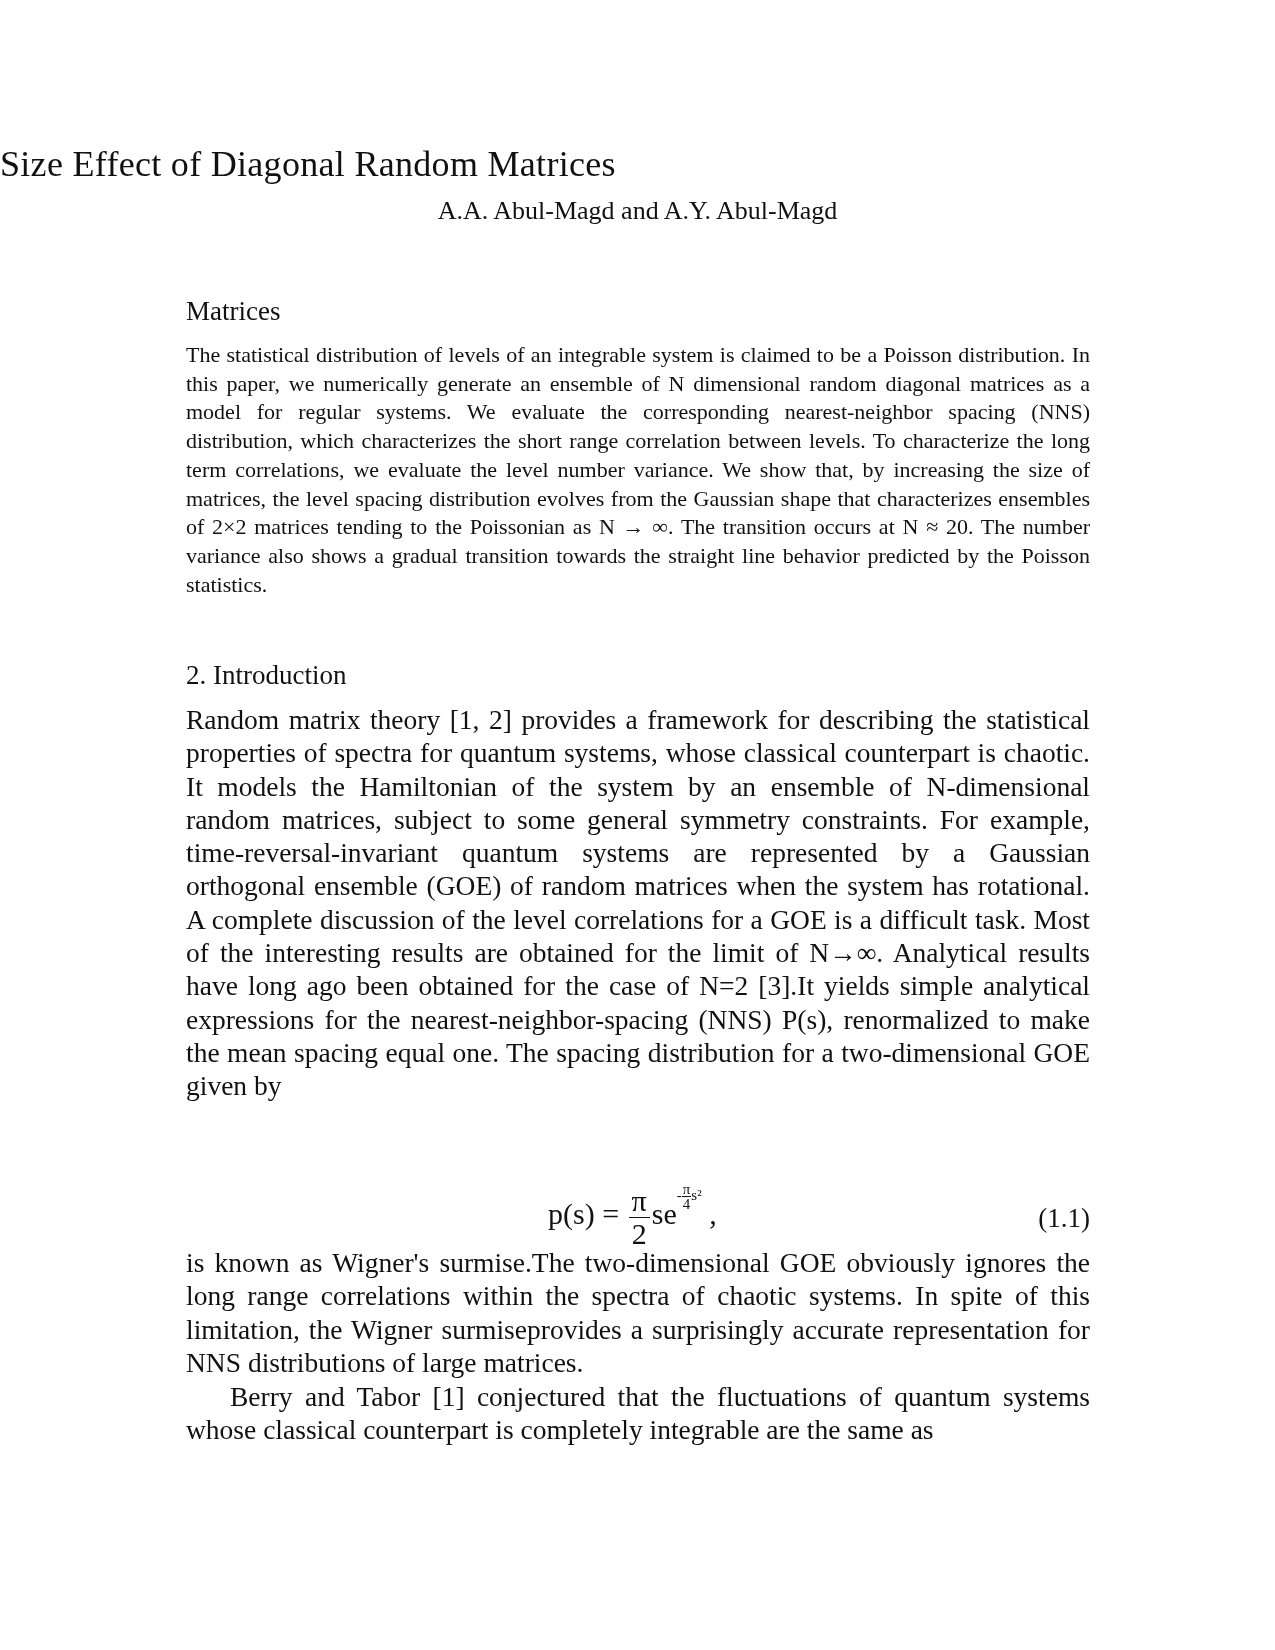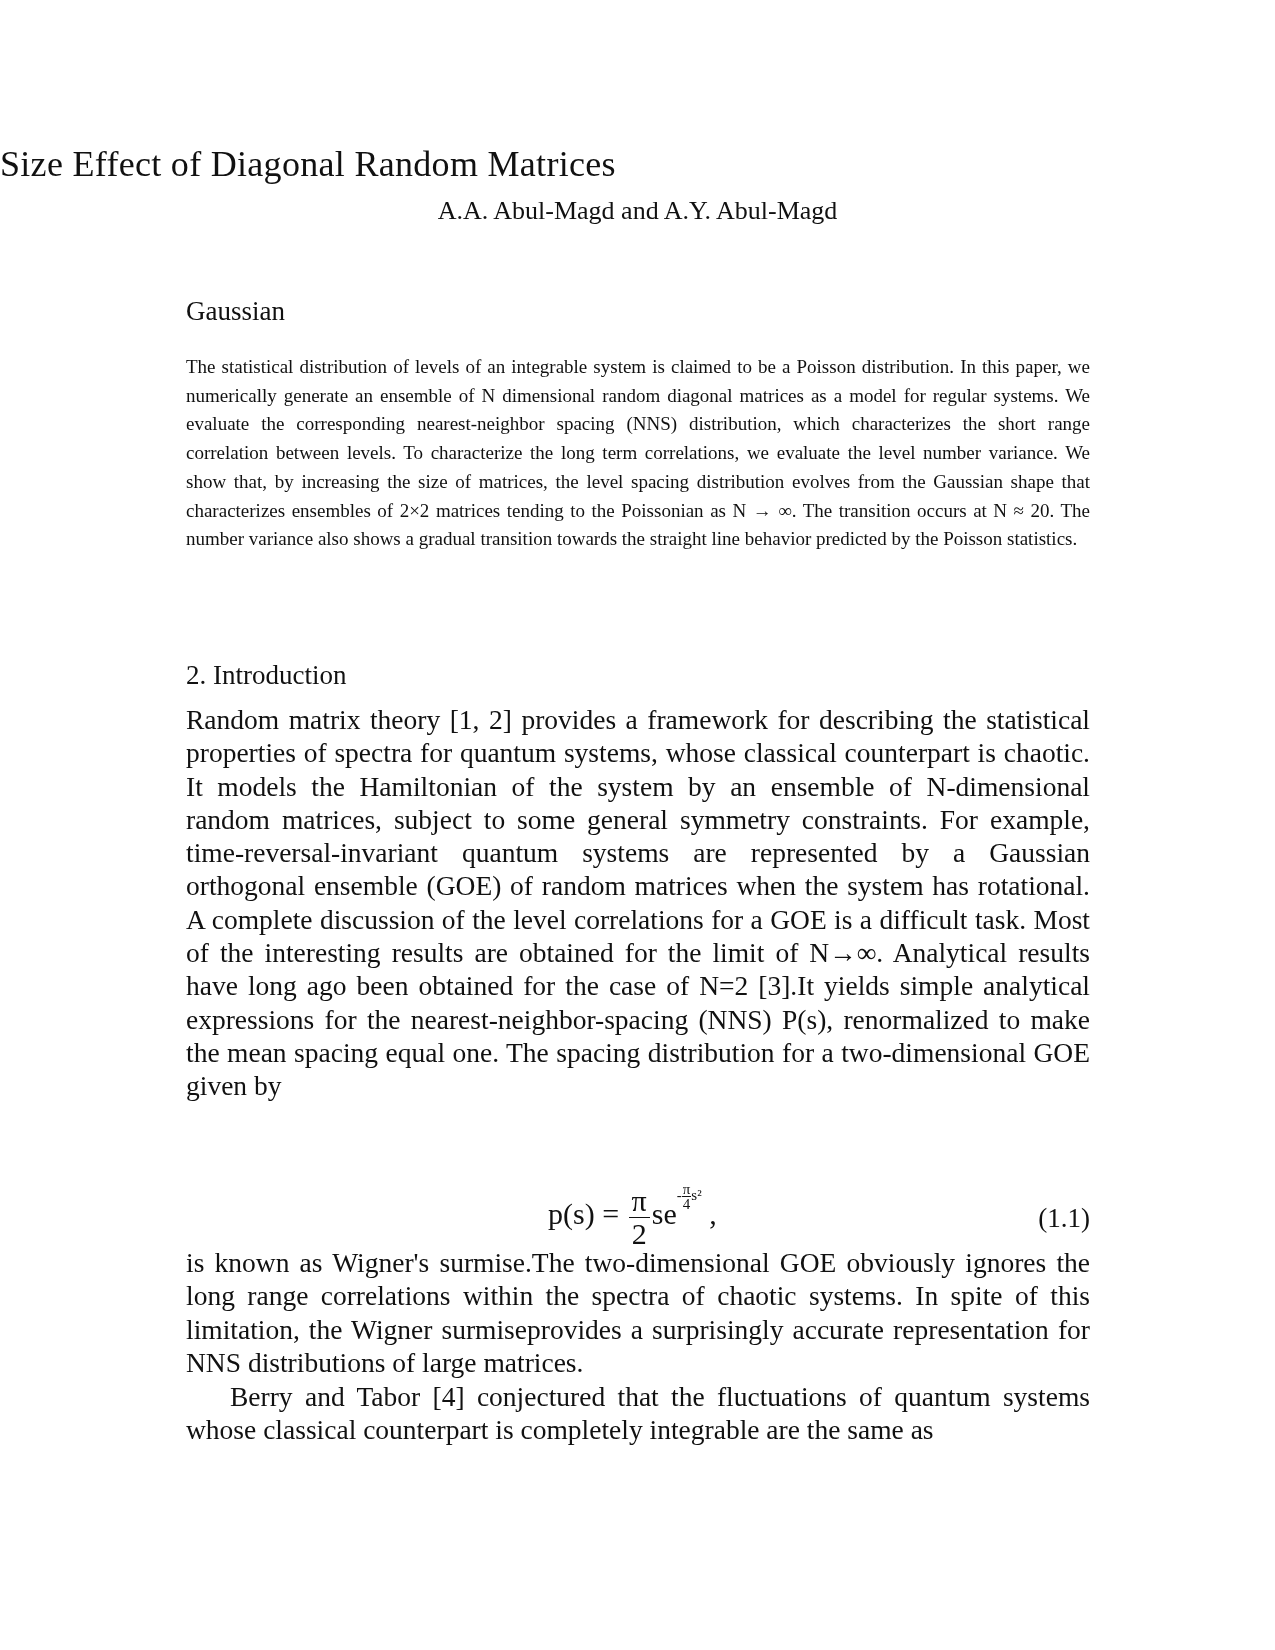--- a/index.html
+++ b/index.html
@@ -5,21 +5,21 @@
   html, body { margin: 0; padding: 0; background: #ffffff; }
   body { width: 1275px; height: 1650px; position: relative; overflow: hidden;
          font-family: "Liberation Serif", "DejaVu Serif", serif; color: #111; }
   .page { position: absolute; left: 0; top: 0; width: 1275px; height: 1650px; }
   .title { position: absolute; top: 143px; left: 0; width: 1275px; text-align: left;
            font-size: 36px; letter-spacing: 0.3px; }
   .authors { position: absolute; top: 196px; left: 0; width: 1275px; text-align: center; font-size: 26px; }
   .affil { position: absolute; top: 236px; left: 0; width: 1275px; text-align: center; font-size: 22px; }
   .h-abstract { position: absolute; top: 296px; left: 186px; font-size: 27px; }
   .abstract { position: absolute; top: 341px; left: 186px; width: 904px;
-              font-size: 19px; line-height: 28.7px; text-align: justify; margin-top: 12px; }
+              font-size: 22px; line-height: 28.7px; text-align: justify; }
   .h-intro { position: absolute; top: 660px; left: 186px; font-size: 27px; }
   .p1 { position: absolute; top: 703px; left: 186px; width: 904px;
         font-size: 27.5px; line-height: 33.3px; text-align: justify; }
   .eq { position: absolute; top: 1185px; left: 186px; width: 904px; height: 70px; }
   .eq-body { position: absolute; left: 362px; top: 0; font-size: 30px; white-space: nowrap; }
   .frac { display: inline-block; vertical-align: middle; text-align: center; margin: 0 2px; }
   .frac .num { display: block; border-bottom: 1.5px solid #111; padding: 0 3px; line-height: 32px; }
   .frac .den { display: block; line-height: 32px; }
   .sup { position: relative; top: -24px; font-size: 15px; }
   .sup .mini { display: inline-block; text-align: center; vertical-align: middle; }
@@ -31,33 +31,33 @@
   .p3 { position: absolute; top: 1380px; left: 186px; width: 904px;
         font-size: 27.5px; line-height: 33.3px; text-align: justify; text-indent: 44px; }
 </style>
 </head>
 <body>
 
 <div class="page">
   <div class="title">Size Effect of Diagonal Random Matrices</div>
   <div class="authors">A.A. Abul-Magd and A.Y. Abul-Magd</div>
 
-  <div class="h-abstract">Gaussian</div>
+  <div class="h-abstract">Matrices</div>
   <div class="abstract">The statistical distribution of levels of an integrable system is claimed to be a Poisson distribution. In this paper, we numerically generate an ensemble of N dimensional random diagonal matrices as a model for regular systems. We evaluate the corresponding nearest-neighbor spacing (NNS) distribution, which characterizes the short range correlation between levels. To characterize the long term correlations, we evaluate the level number variance. We show that, by increasing the size of matrices, the level spacing distribution evolves from the Gaussian shape that characterizes ensembles of 2×2 matrices tending to the Poissonian as N → ∞. The transition occurs at N ≈ 20. The number variance also shows a gradual transition towards the straight line behavior predicted by the Poisson statistics.</div>
 
   <div class="h-intro">2. Introduction</div>
   <div class="p1">Random matrix theory [1, 2] provides a framework for describing the statistical properties of spectra for quantum systems, whose classical counterpart is chaotic. It models the Hamiltonian of the system by an ensemble of N-dimensional random matrices, subject to some general symmetry constraints. For example, time-reversal-invariant quantum systems are represented by a Gaussian orthogonal ensemble (GOE) of random matrices when the system has rotational. A complete discussion of the level correlations for a GOE is a difficult task.  Most of the interesting results are obtained for the limit of N→∞. Analytical results have long ago been obtained for the case of N=2 [3].It yields simple analytical expressions for the nearest-neighbor-spacing (NNS) P(s), renormalized to make the mean spacing equal one. The spacing distribution for a two-dimensional GOE given by</div>
 
   <div class="eq">
     <div class="eq-body">
       <span>p(s) =</span>
       <span class="frac">
         <span class="num">π</span>
         <span class="den">2</span>
       </span><span>se</span><span class="sup"><span>-</span><span class="mini"><span class="n">π</span><span class="d">4</span></span><span>s²</span></span>
       <span>,</span>
     </div>
     <div class="eq-num">(1.1)</div>
   </div>
 
   <div class="p2">is known as Wigner's surmise.The two-dimensional GOE obviously ignores the long range correlations within the spectra of chaotic systems. In spite of this limitation, the Wigner surmiseprovides a surprisingly accurate representation for NNS distributions of large matrices.</div>
-  <div class="p3">Berry and Tabor [4] conjectured that the fluctuations of quantum systems whose classical counterpart is completely integrable are the same as</div>
+  <div class="p3">Berry and Tabor [1] conjectured that the fluctuations of quantum systems whose classical counterpart is completely integrable are the same as</div>
 </div>
 
 </body></html>

